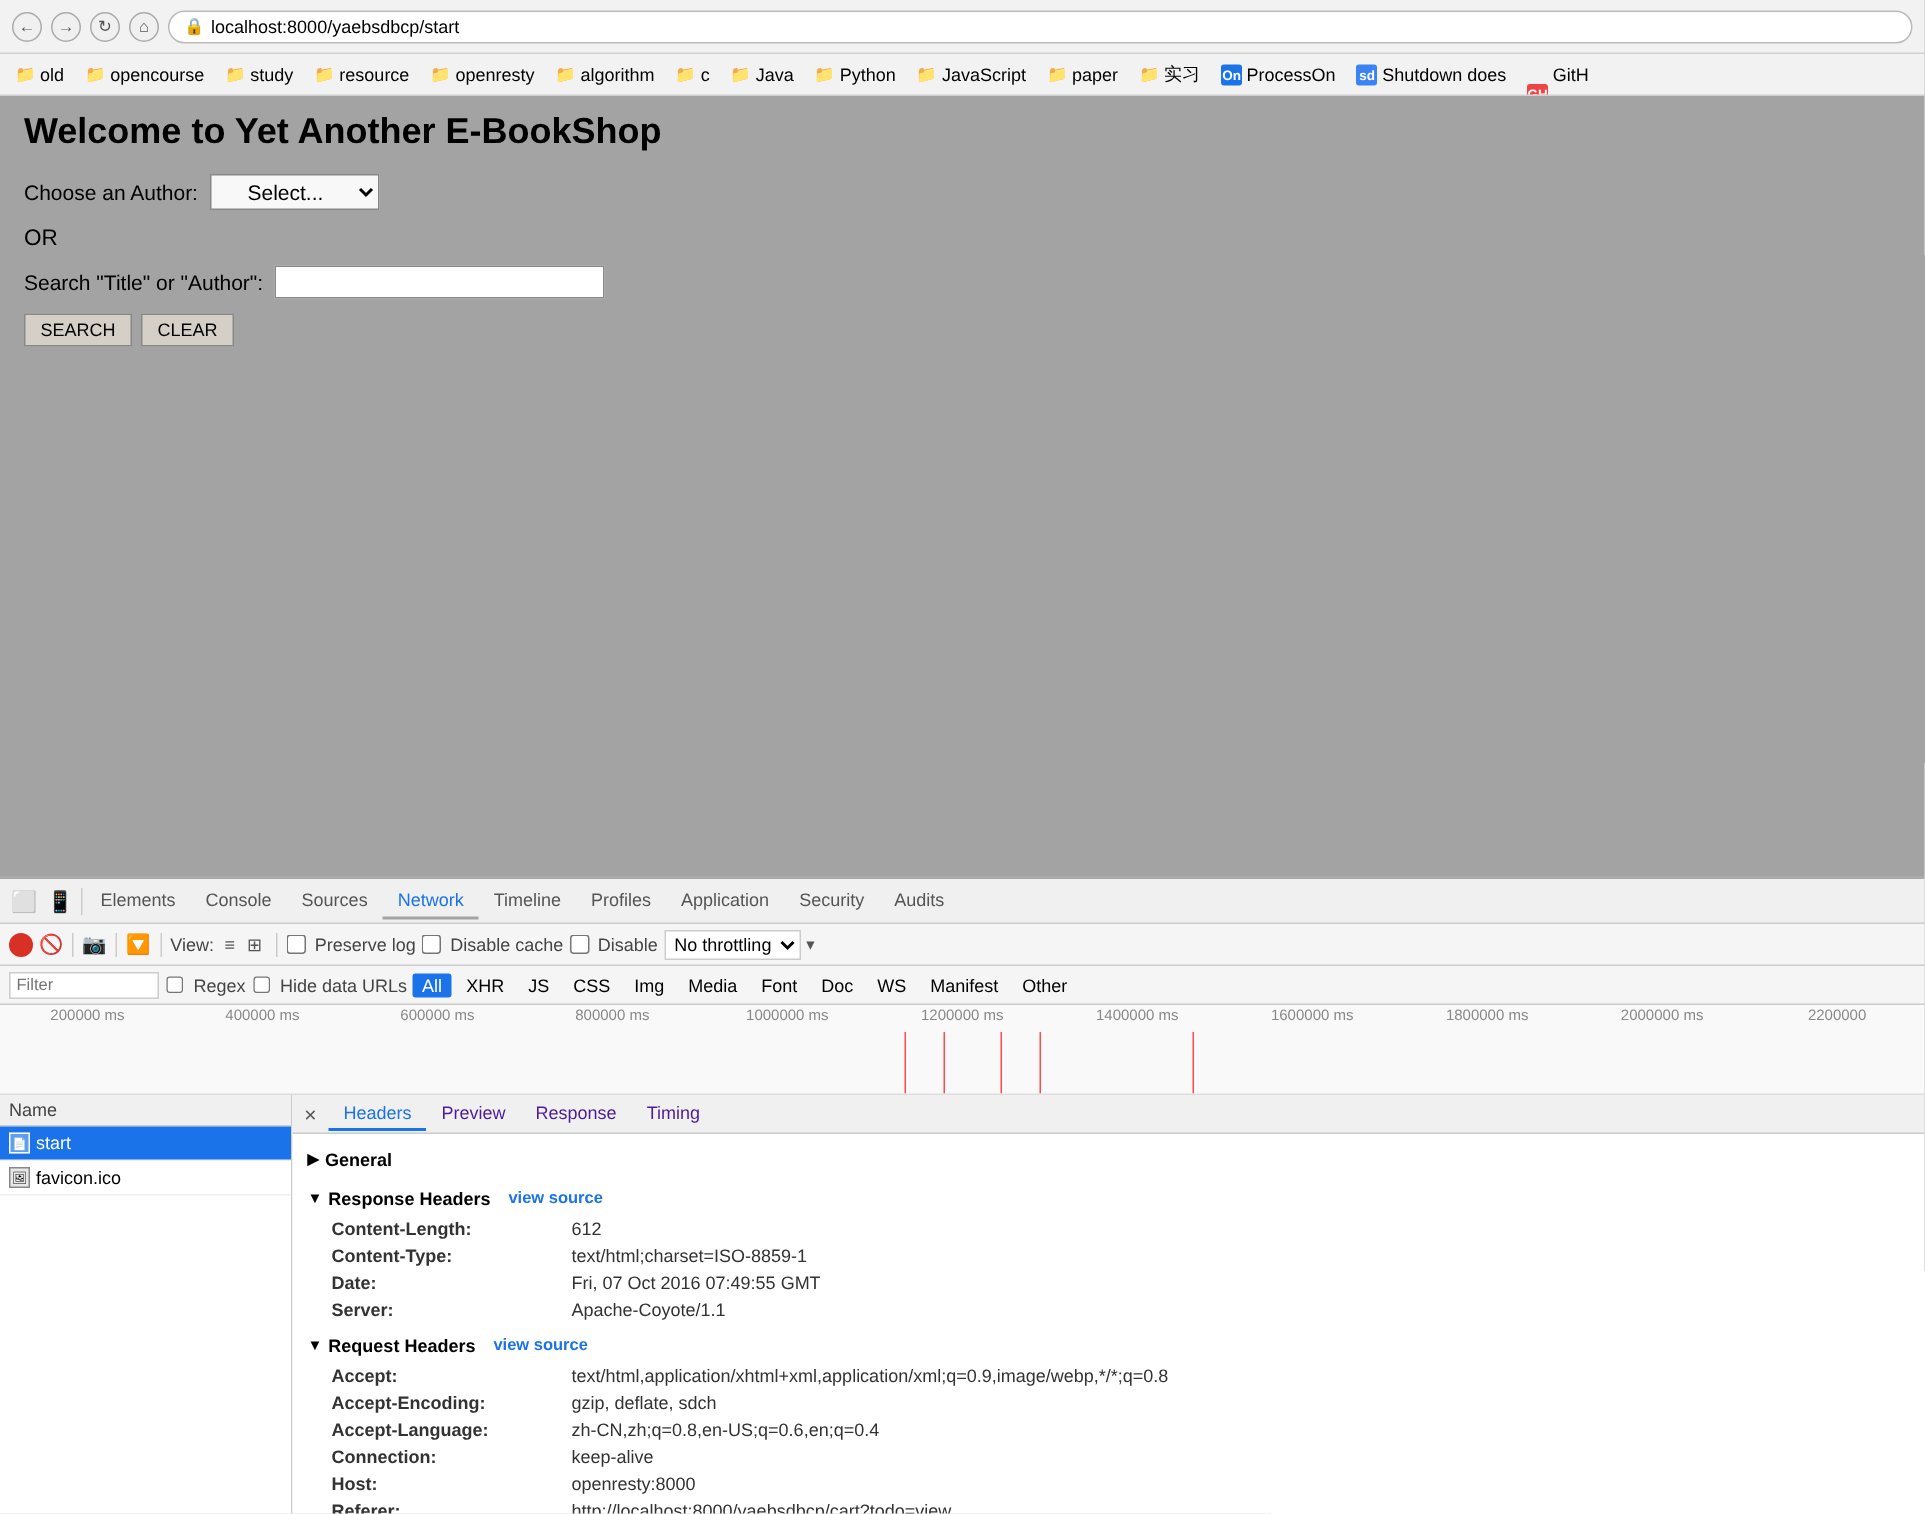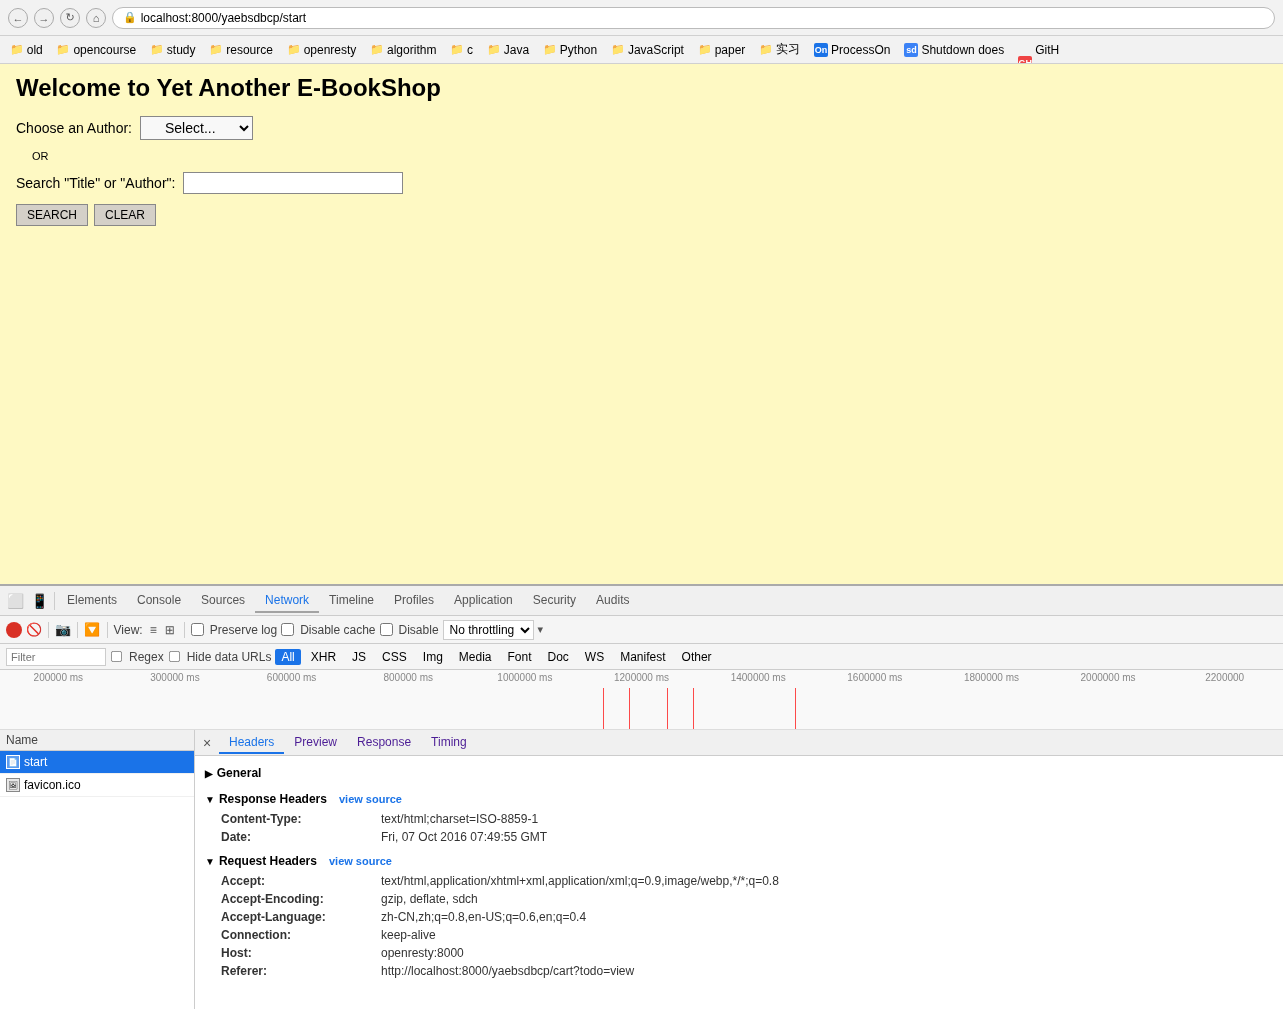--- a/index.html
+++ b/index.html
@@ -8,26 +8,26 @@
     .browser-nav { display: flex; align-items: center; padding: 6px 8px; gap: 6px; background: #f2f2f2; border-bottom: 1px solid #d0d0d0; height: 36px; }
     .nav-btn { width: 20px; height: 20px; border-radius: 50%; border: 1px solid #aaa; background: #f0f0f0; display: flex; align-items: center; justify-content: center; cursor: pointer; font-size: 11px; color: #555; }
     .address-bar { flex: 1; height: 22px; border: 1px solid #bbb; border-radius: 11px; background: #fff; padding: 0 10px; font-size: 12px; display: flex; align-items: center; }
 
     .bookmarks-bar { display: flex; align-items: center; padding: 2px 4px; gap: 2px; background: #f2f2f2; border-bottom: 1px solid #d0d0d0; height: 28px; overflow: hidden; }
     .bookmark-item { display: flex; align-items: center; gap: 3px; padding: 2px 6px; border-radius: 3px; font-size: 12px; cursor: pointer; white-space: nowrap; }
     .folder-icon { color: #ffd700; font-size: 11px; }
     .bookmark-img { width: 14px; height: 14px; border-radius: 2px; display: inline-flex; align-items: center; justify-content: center; font-size: 9px; font-weight: bold; }
 
     
-    .page-content { background: #fef9c3; padding: 10px 16px; height: 520px; overflow: hidden; }
+    .page-content { background: #a3a3a3; padding: 10px 16px; height: 520px; overflow: hidden; }
     .page-title { font-size: 24px; font-weight: bold; margin-bottom: 14px; }
     .form-row { display: flex; align-items: center; margin-bottom: 10px; gap: 8px; }
     .form-label { font-size: 14px; }
     .form-select { font-size: 14px; padding: 2px 20px; border: 1px solid #888; background: #f8f8f8; cursor: pointer; }
-    .or-text { font-size: 11px; margin-bottom: 10px; margin-left: 16px; }
+    .or-text { font-size: 15px; margin-bottom: 10px; }
     .search-label { font-size: 14px; }
     .search-input { border: 1px solid #888; height: 22px; width: 220px; font-size: 13px; padding: 0 4px; }
     .btn-group { display: flex; gap: 6px; margin-top: 10px; }
     .btn { border: 1px solid #888; background: #d4d0c8; padding: 3px 10px; font-size: 12px; cursor: pointer; }
 
     
     .devtools { border-top: 2px solid #aaa; background: #f5f5f5; height: 453px; display: flex; flex-direction: column; }
 
     .devtools-tabs { display: flex; align-items: center; background: #f0f0f0; border-bottom: 1px solid #ccc; height: 30px; padding: 0 4px; gap: 0; }
     .devtools-icon-btn { width: 24px; height: 24px; display: flex; align-items: center; justify-content: center; cursor: pointer; font-size: 13px; color: #555; }
@@ -241,21 +241,21 @@
     <span class="type-btn">Font</span>
     <span class="type-btn">Doc</span>
     <span class="type-btn">WS</span>
     <span class="type-btn">Manifest</span>
     <span class="type-btn">Other</span>
   </div>
 
   <div class="timeline-area">
     <div class="timeline-labels">
       <span class="timeline-label">200000 ms</span>
-      <span class="timeline-label">300000 ms</span>
+      <span class="timeline-label">400000 ms</span>
       <span class="timeline-label">600000 ms</span>
       <span class="timeline-label">800000 ms</span>
       <span class="timeline-label">1000000 ms</span>
       <span class="timeline-label">1200000 ms</span>
       <span class="timeline-label">1400000 ms</span>
       <span class="timeline-label">1600000 ms</span>
       <span class="timeline-label">1800000 ms</span>
       <span class="timeline-label">2000000 ms</span>
       <span class="timeline-label">2200000</span>
     </div>
@@ -299,26 +299,34 @@
           <span>General</span>
         </div>
 
         <div style="margin-top:4px;">
           <div class="section-header">
             <span class="section-triangle">▼</span>
             <span>Response Headers</span>
             <span class="view-source-link">view source</span>
           </div>
           <div class="header-row">
+            <span class="header-name">Content-Length:</span>
+            <span class="header-value">612</span>
+          </div>
+          <div class="header-row">
             <span class="header-name">Content-Type:</span>
             <span class="header-value">text/html;charset=ISO-8859-1</span>
           </div>
           <div class="header-row">
             <span class="header-name">Date:</span>
             <span class="header-value">Fri, 07 Oct 2016 07:49:55 GMT</span>
+          </div>
+          <div class="header-row">
+            <span class="header-name">Server:</span>
+            <span class="header-value">Apache-Coyote/1.1</span>
           </div>
         </div>
 
         <div style="margin-top:4px;">
           <div class="section-header">
             <span class="section-triangle">▼</span>
             <span>Request Headers</span>
             <span class="view-source-link">view source</span>
           </div>
           <div class="header-row">

